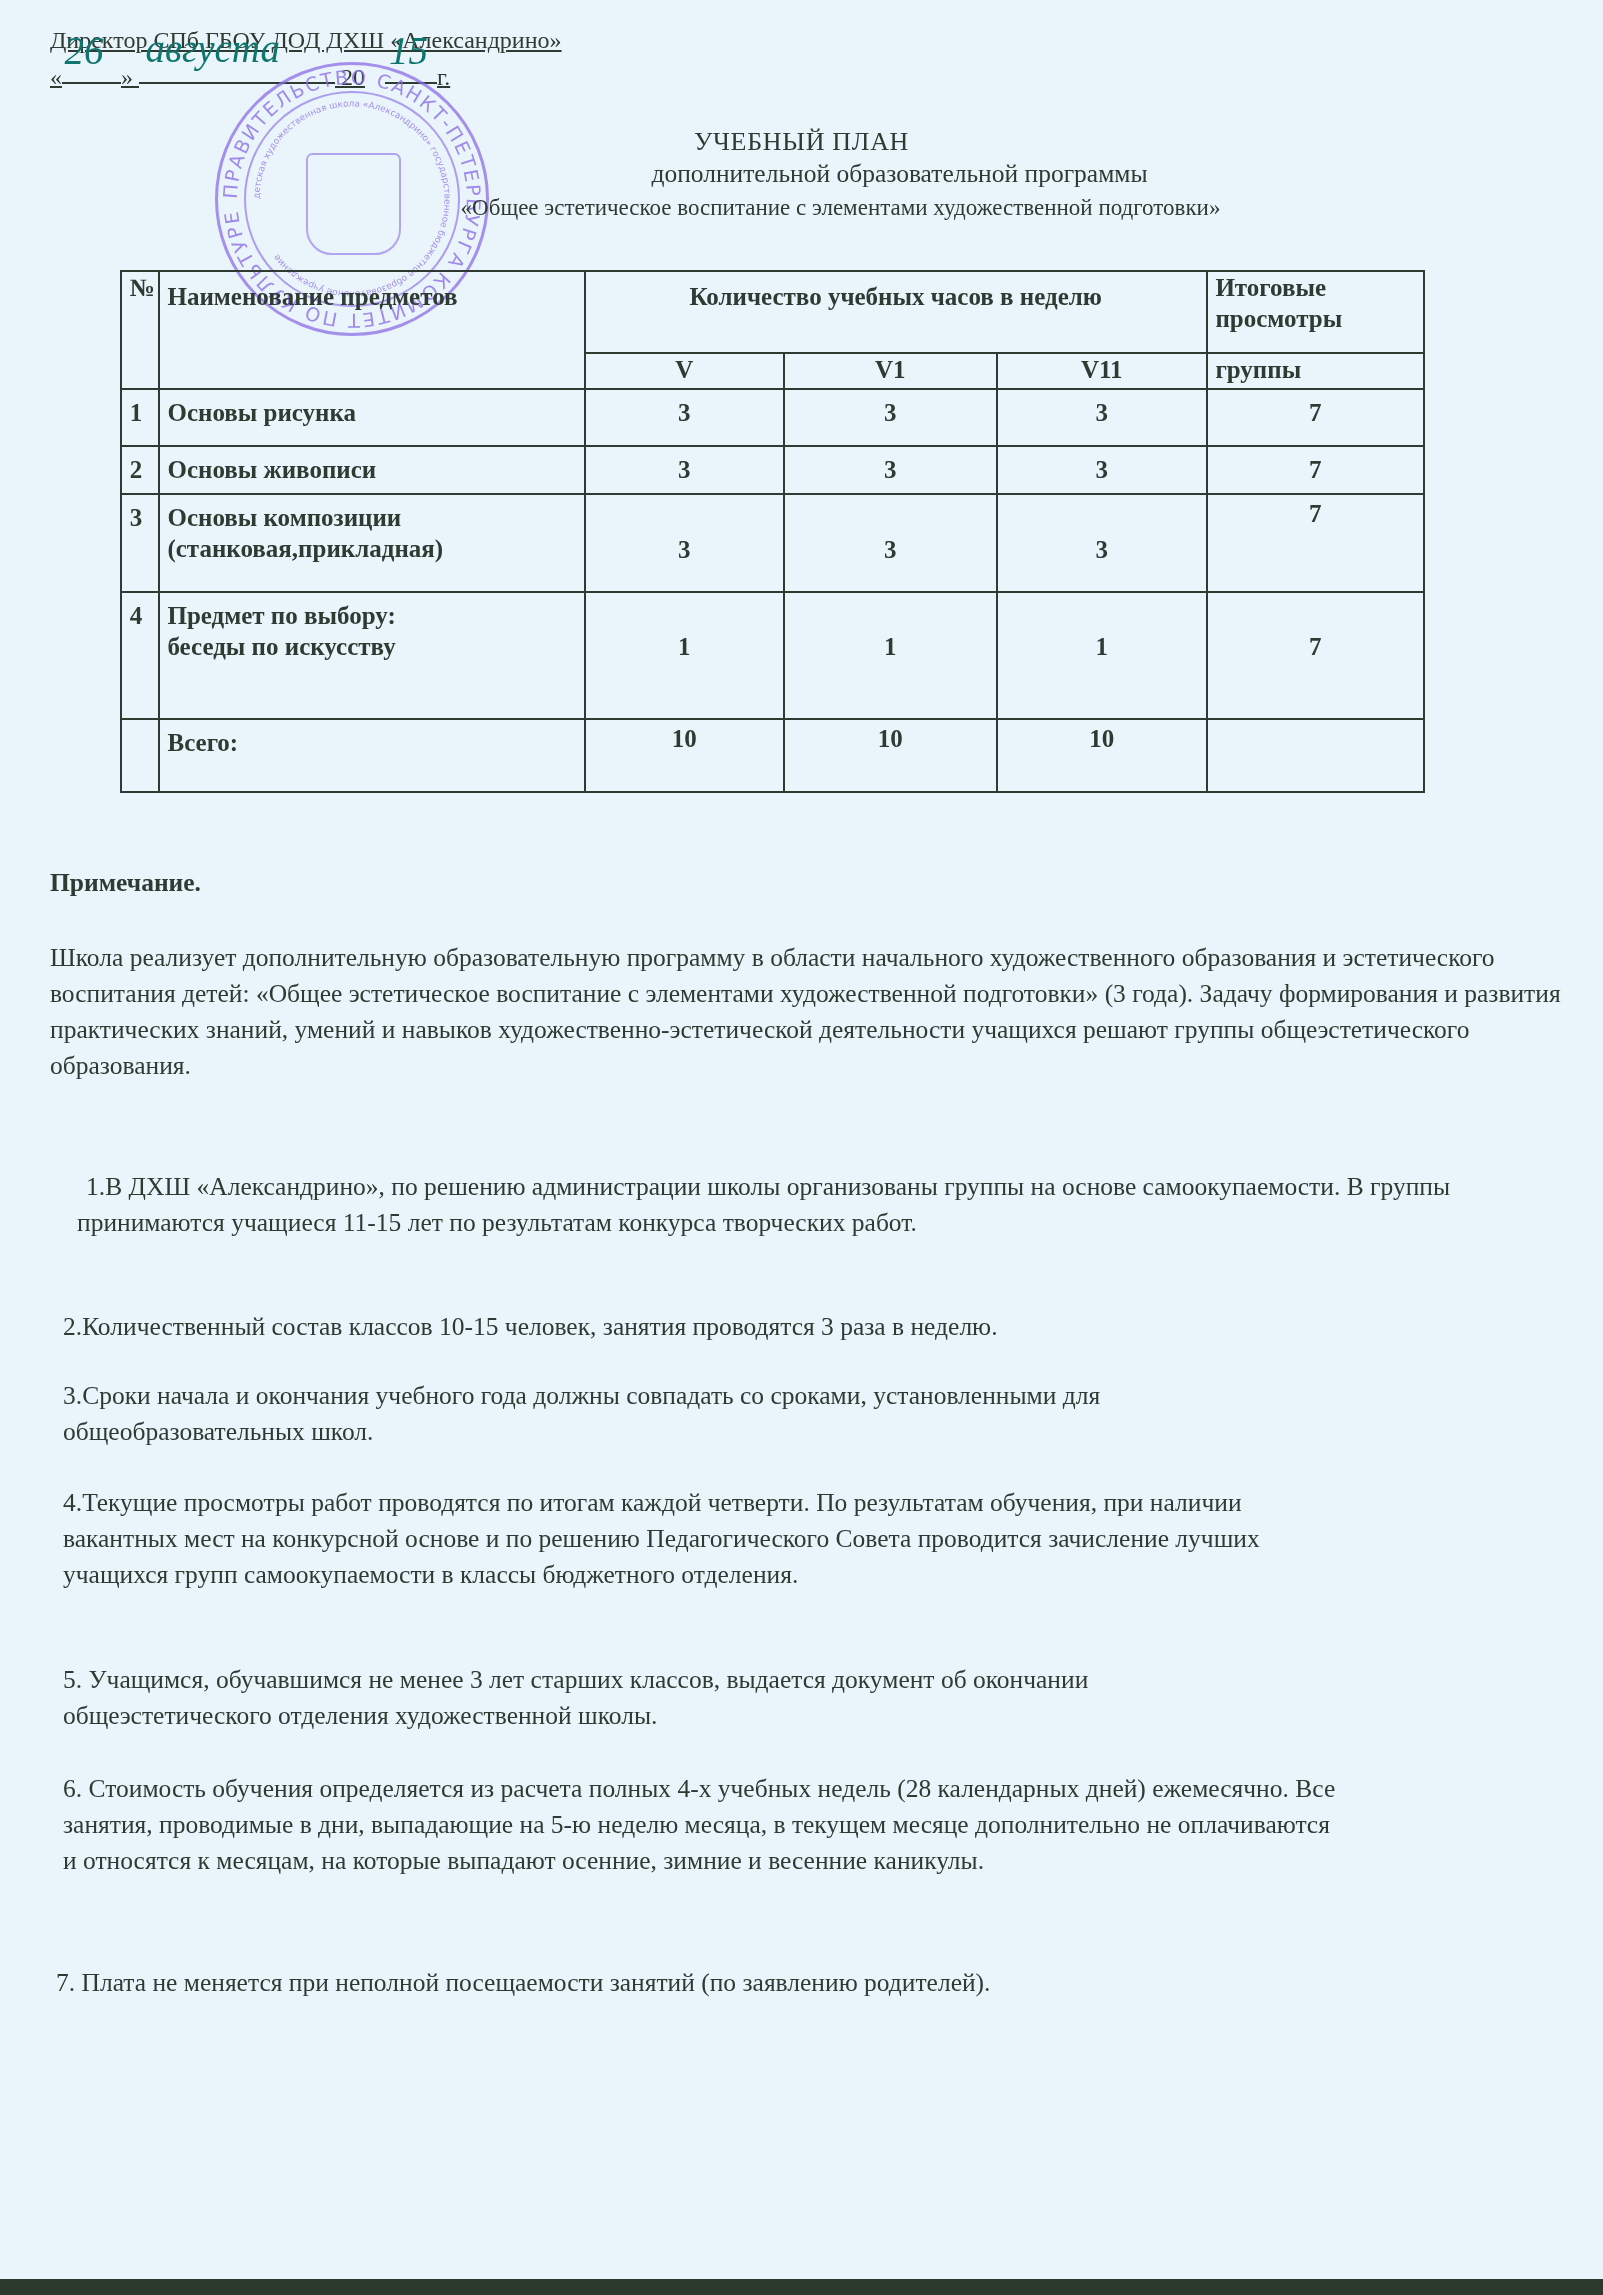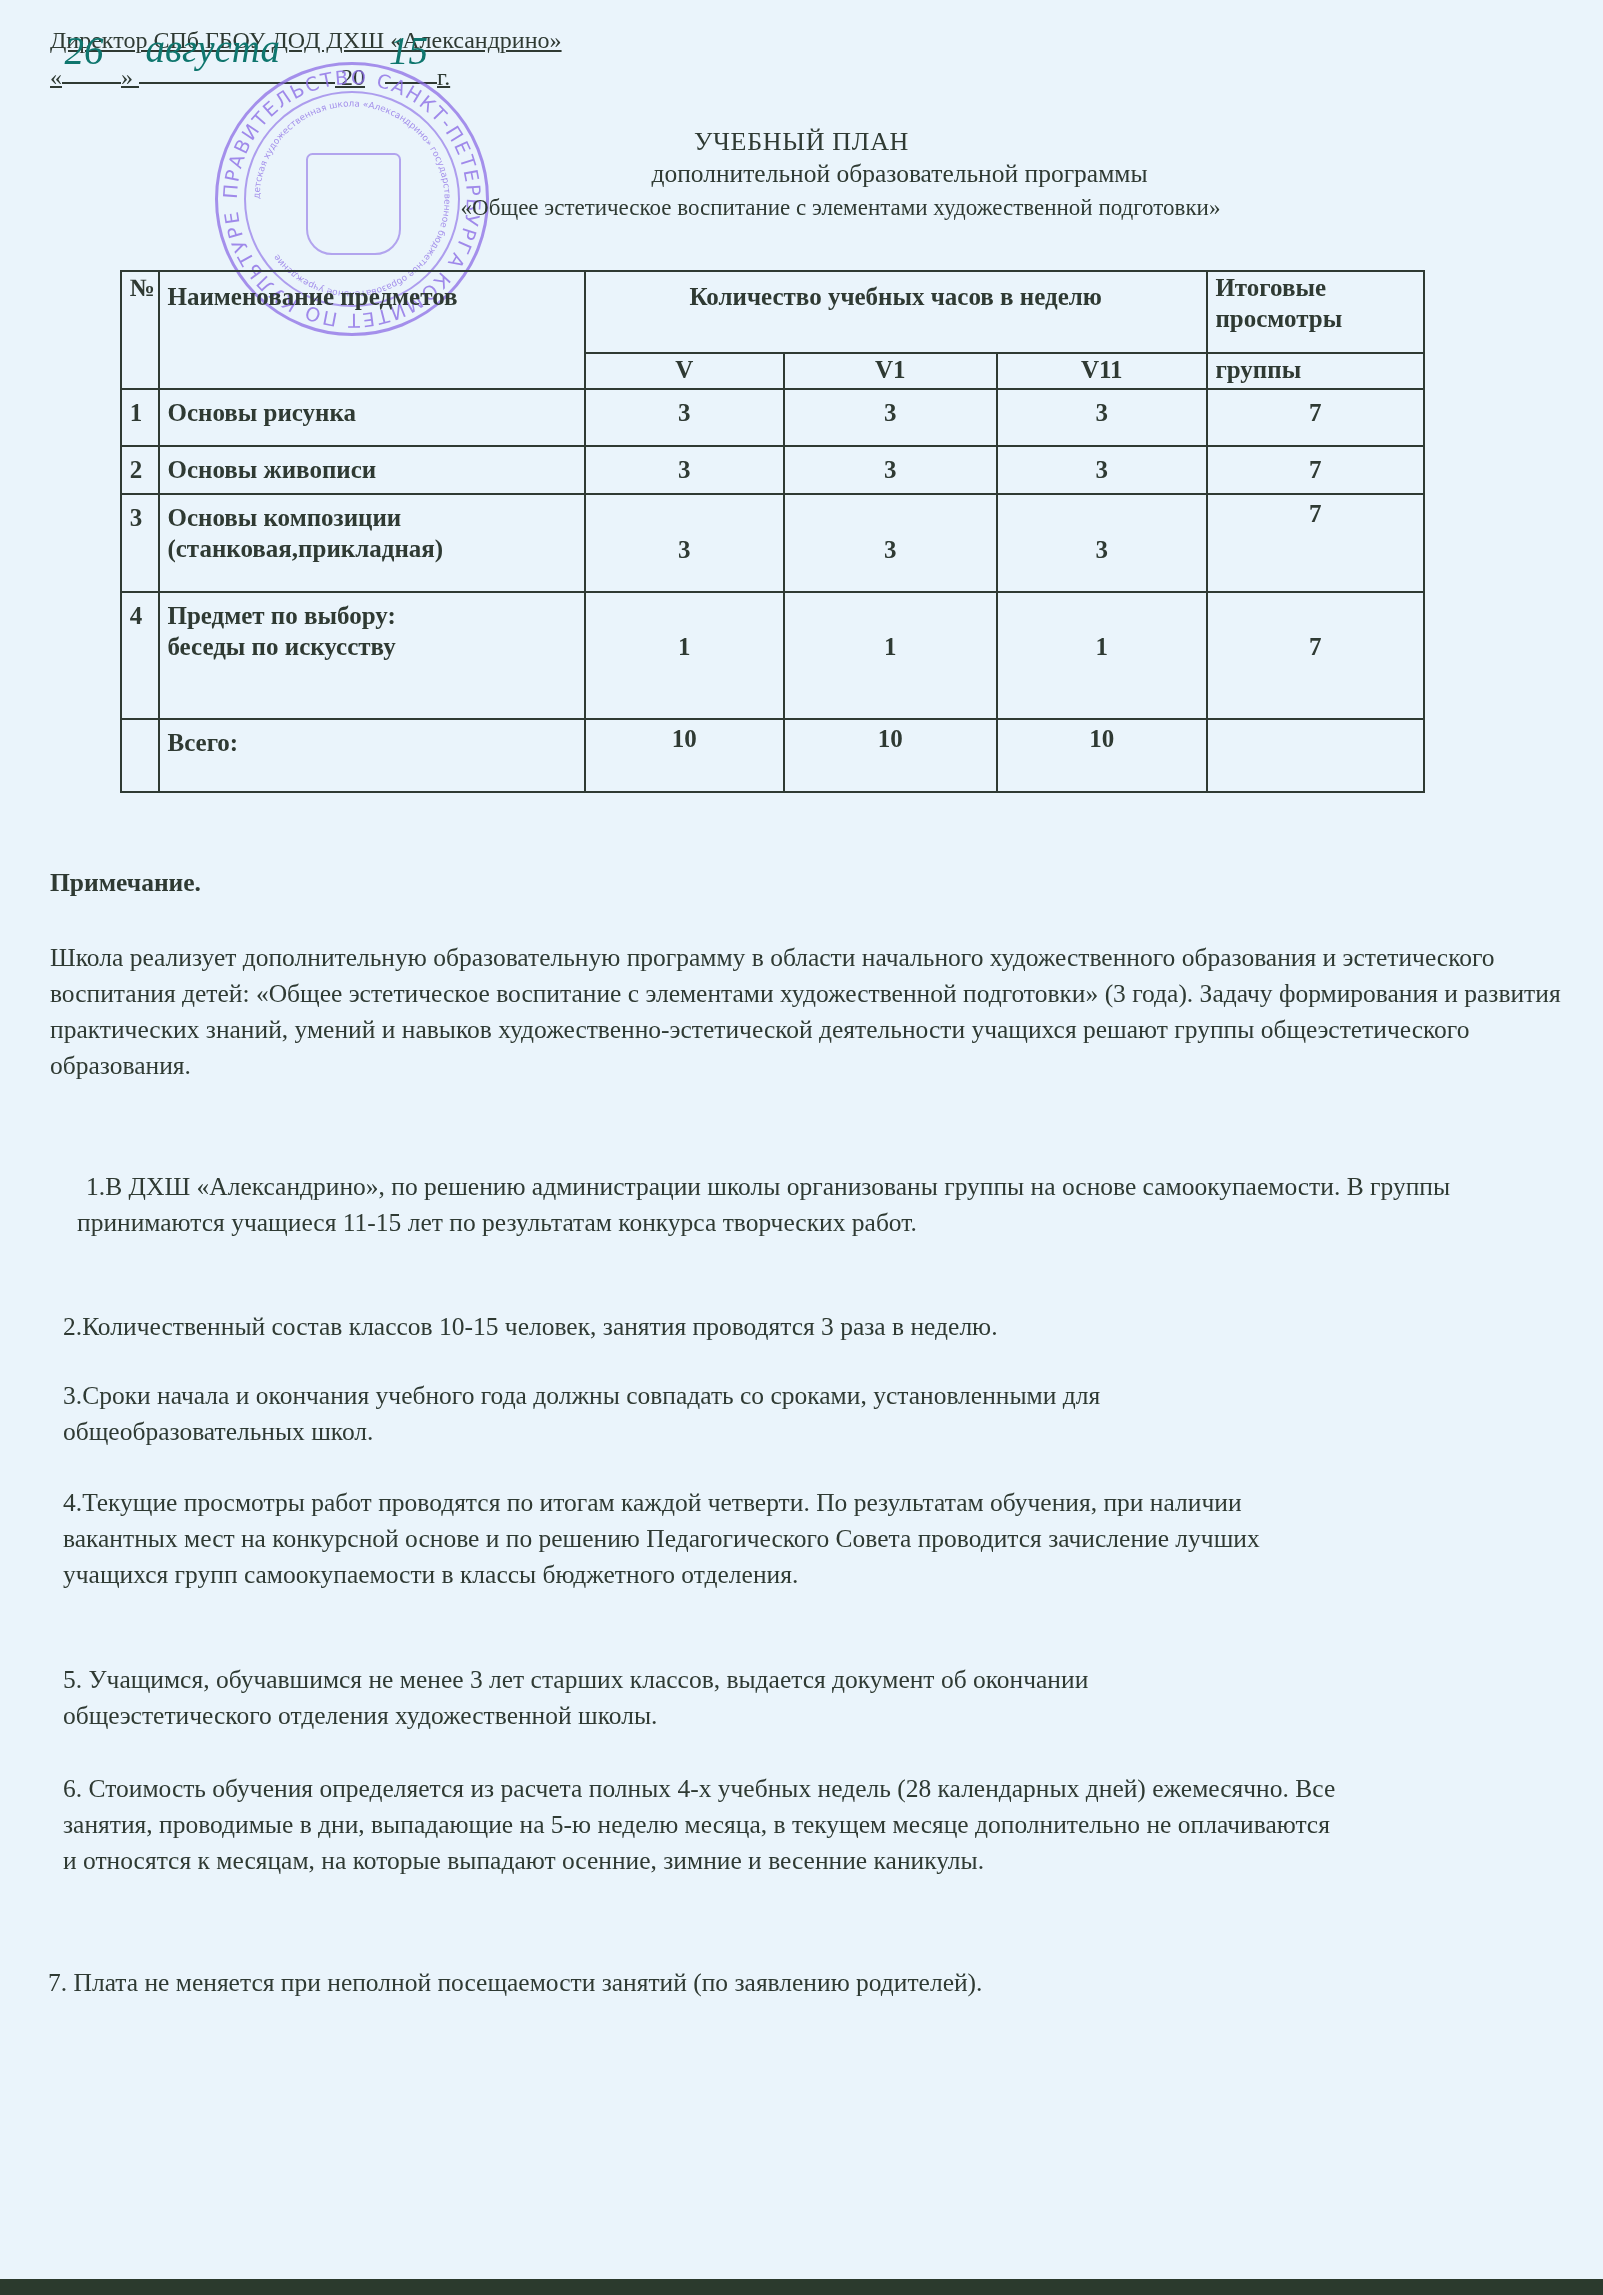--- a/index.html
+++ b/index.html
@@ -170,16 +170,16 @@
 
 <div class="abs note-head">Примечание.</div>
 <div class="abs para intro">Школа реализует дополнительную образовательную программу в области начального художественного образования и эстетического воспитания детей: «Общее эстетическое воспитание с элементами художественной подготовки» (3 года).  Задачу формирования и развития практических знаний, умений и навыков художественно-эстетической деятельности учащихся решают группы общеэстетического образования.</div>
 
 <div class="abs para item" style="left:77px;top:1169px;width:1456px;text-indent:9.1px;">1.В ДХШ «Александрино», по решению администрации школы организованы группы на основе самоокупаемости. В группы принимаются учащиеся 11-15 лет по результатам конкурса творческих работ.</div>
 <div class="abs para item" style="left:63px;top:1309px;">2.Количественный состав классов 10-15 человек, занятия проводятся 3 раза в неделю.</div>
 <div class="abs para item" style="left:63px;top:1378px;width:1110px;">3.Сроки начала и окончания учебного года должны совпадать со сроками, установленными для общеобразовательных школ.</div>
 <div class="abs para item" style="left:63px;top:1485px;width:1254px;">4.Текущие просмотры  работ проводятся по итогам каждой четверти. По результатам обучения, при наличии вакантных мест  на конкурсной основе и по решению Педагогического Совета проводится зачисление лучших учащихся групп самоокупаемости в классы бюджетного отделения.</div>
 <div class="abs para item" style="left:63px;top:1662px;width:1227px;">5. Учащимся, обучавшимся не менее 3 лет старших классов, выдается документ об окончании общеэстетического отделения художественной школы.</div>
 <div class="abs para item" style="left:63px;top:1771px;width:1273px;">6. Стоимость обучения определяется из расчета полных 4-х учебных недель (28 календарных дней) ежемесячно. Все занятия, проводимые в дни, выпадающие на 5-ю неделю месяца, в текущем месяце дополнительно не оплачиваются и относятся к месяцам, на которые выпадают осенние, зимние и весенние каникулы.</div>
-<div class="abs para item" style="left:48px;top:1965px;">7. Плата не меняется при неполной  посещаемости занятий (по заявлению родителей).</div>
+<div class="abs para item" style="left:56px;top:1965px;">7. Плата не меняется при неполной  посещаемости занятий (по заявлению родителей).</div>
 
 <div class="abs dark-band"></div>
 
 
 </body></html>

